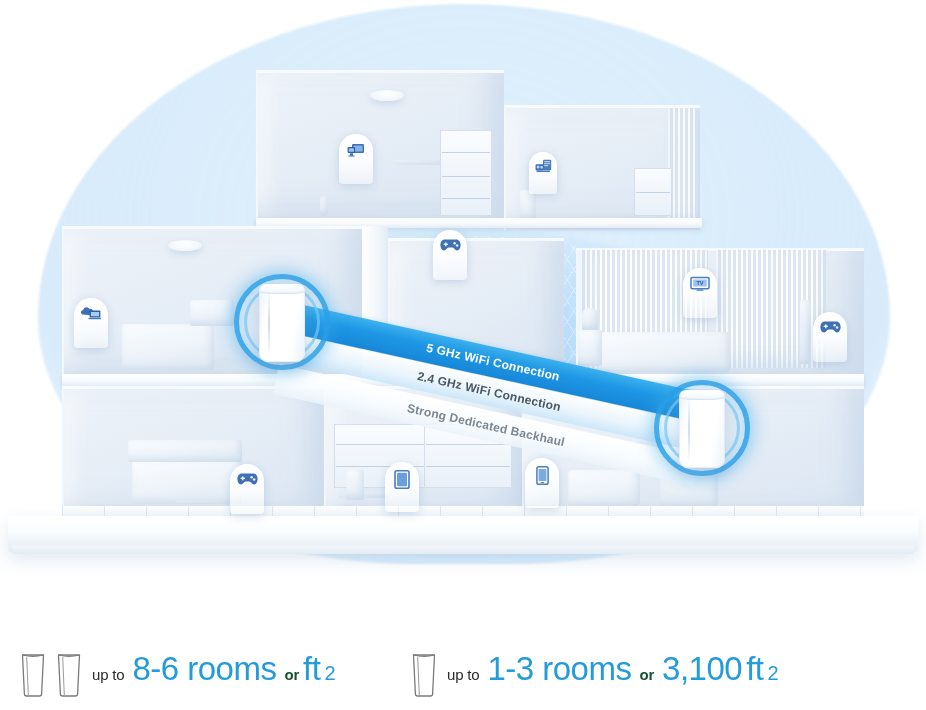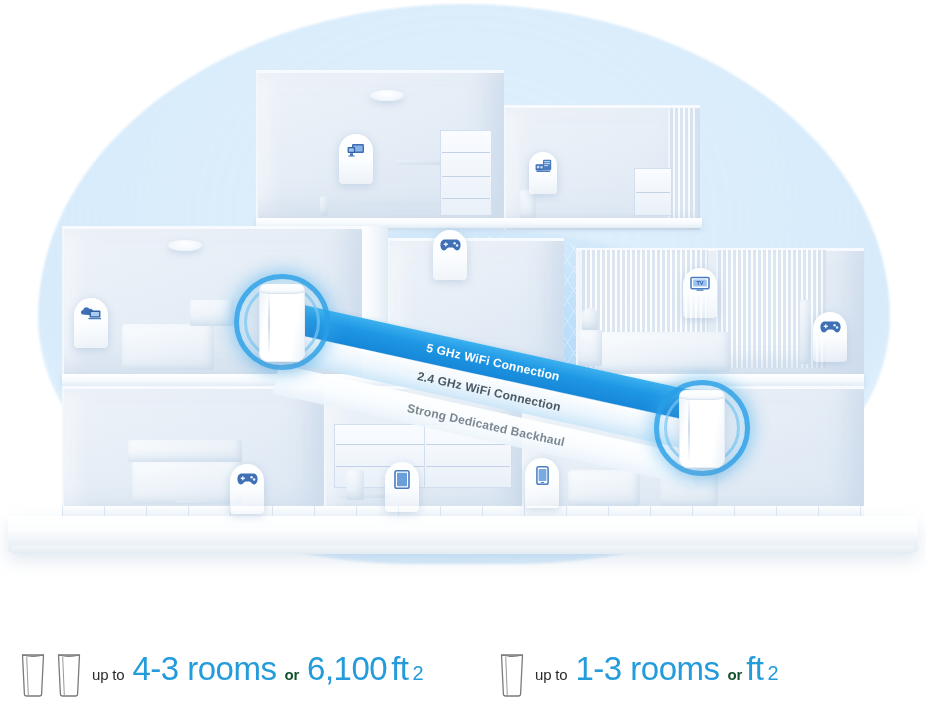--- a/index.html
+++ b/index.html
@@ -415,37 +415,37 @@
           <path d="M8.7 5 L10.3 43.4" fill="none" stroke="#9a9a9a" stroke-width="1"></path>
           <path d="M4.5 3 Q15 5.6 25.5 3" fill="none" stroke="#7b7b7b" stroke-width="1.2"></path>
         </svg>
         <svg class="cup" width="30" height="46" viewBox="0 0 30 46">
           <path d="M4.5 3 H25.5 L23.6 42 Q23.5 44 21.4 44 H8.6 Q6.5 44 6.4 42 Z" fill="#ffffff" stroke="#7b7b7b" stroke-width="1.3" stroke-linejoin="round"></path>
           <path d="M8.7 5 L10.3 43.4" fill="none" stroke="#9a9a9a" stroke-width="1"></path>
           <path d="M4.5 3 Q15 5.6 25.5 3" fill="none" stroke="#7b7b7b" stroke-width="1.2"></path>
         </svg>
       </span>
       <span class="cap-small">up to</span>
-      <span class="cap-big">4-3 rooms</span>
+      <span class="cap-big">8-6 rooms</span>
       <span class="cap-or">or</span>
-      <span class="cap-big">6,100</span>
       <span class="cap-big" style="margin-left:-4px;">ft</span>
       <span class="cap-big sup" style="margin-left:-4px;">2</span>
     </div>
 
     <div class="caption right">
       <span class="cup-group">
         <svg class="cup" width="30" height="46" viewBox="0 0 30 46">
           <path d="M4.5 3 H25.5 L23.6 42 Q23.5 44 21.4 44 H8.6 Q6.5 44 6.4 42 Z" fill="#ffffff" stroke="#7b7b7b" stroke-width="1.3" stroke-linejoin="round"></path>
           <path d="M8.7 5 L10.3 43.4" fill="none" stroke="#9a9a9a" stroke-width="1"></path>
           <path d="M4.5 3 Q15 5.6 25.5 3" fill="none" stroke="#7b7b7b" stroke-width="1.2"></path>
         </svg>
       </span>
       <span class="cap-small">up to</span>
       <span class="cap-big">1-3 rooms</span>
       <span class="cap-or">or</span>
+      <span class="cap-big">3,100</span>
       <span class="cap-big" style="margin-left:-4px;">ft</span>
       <span class="cap-big sup" style="margin-left:-4px;">2</span>
     </div>
 
   </div>
 
 </div>
 
 </body></html>

